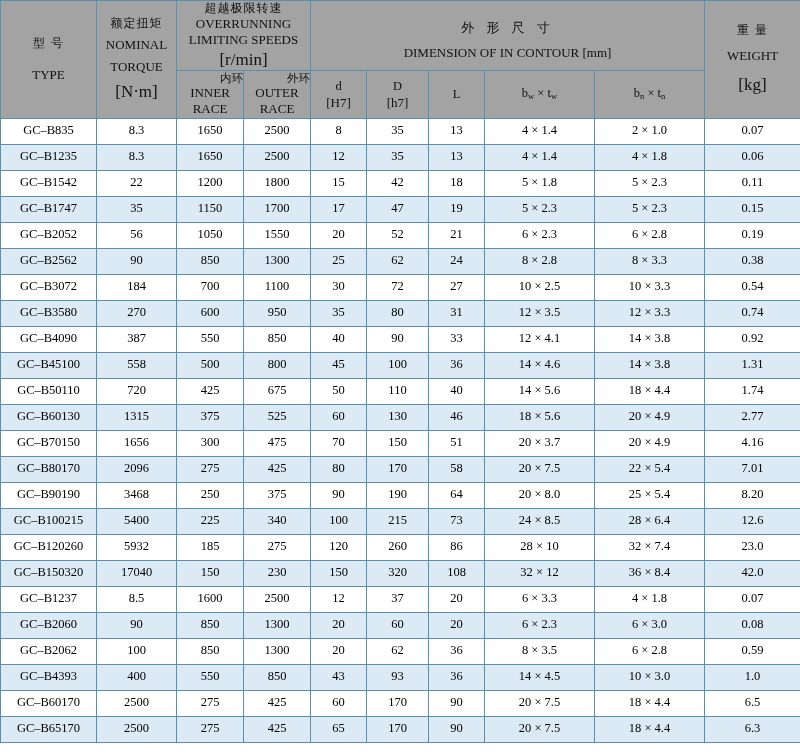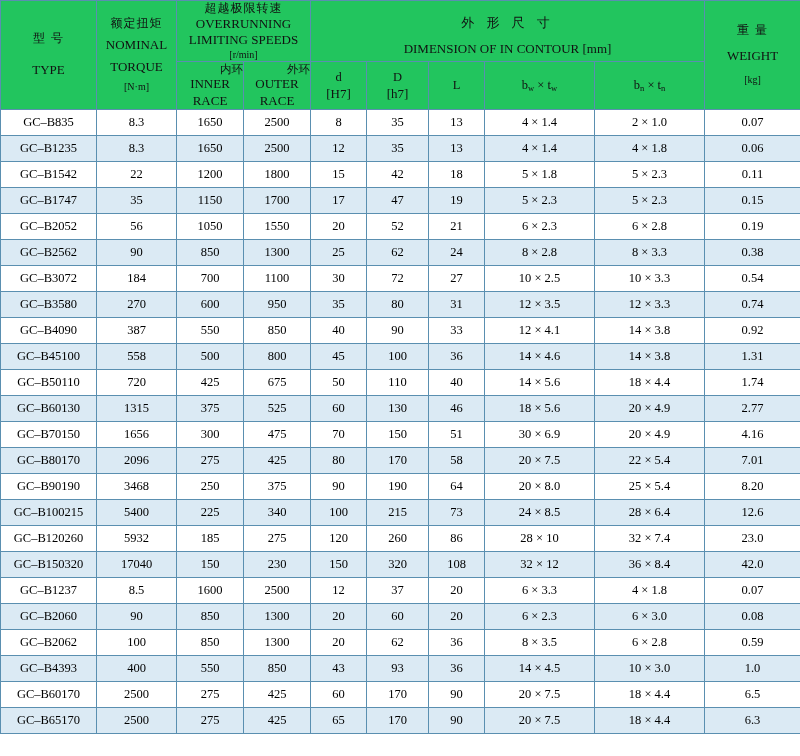--- a/index.html
+++ b/index.html
@@ -21,21 +21,21 @@
   }
   table.spec th, table.spec td {
     border: 1px solid #5a8fb0;
     text-align: center;
     vertical-align: middle;
     font-size: 12.5px;
     line-height: 1.25;
     padding: 0;
   }
   thead th {
-    background: #22c55e;
+    background: #a3a3a3;
     font-weight: normal;
     color: #111;
     margin-left: 29px;
   }
   .hdr-main {
     padding: 4px 2px;
   }
   .cn {
     font-family: "DejaVu Sans", sans-serif;
     font-size: 12px;
@@ -43,21 +43,21 @@
   }
   .cn-wide {
     font-family: "DejaVu Sans", sans-serif;
     font-size: 13px;
     letter-spacing: 4px;
   }
   .en {
     font-size: 13px;
   }
   .unit {
-    font-size: 10px;
+    font-size: 17px;
   }
   .sub {
     font-size: 11.5px;
     padding: 3px 1px;
   }
   .sub .cn {
     font-size: 11.5px;
     letter-spacing: 0;
     text-align: right;
   }
@@ -307,21 +307,21 @@
         <td>2.77</td>
       </tr>
       <tr class="odd">
         <td class="type">GC–B70150</td>
         <td>1656</td>
         <td>300</td>
         <td>475</td>
         <td>70</td>
         <td>150</td>
         <td>51</td>
-        <td>30 × 6.9</td>
+        <td>20 × 3.7</td>
         <td>20 × 4.9</td>
         <td>4.16</td>
       </tr>
       <tr class="even">
         <td class="type">GC–B80170</td>
         <td>2096</td>
         <td>275</td>
         <td>425</td>
         <td>80</td>
         <td>170</td>

